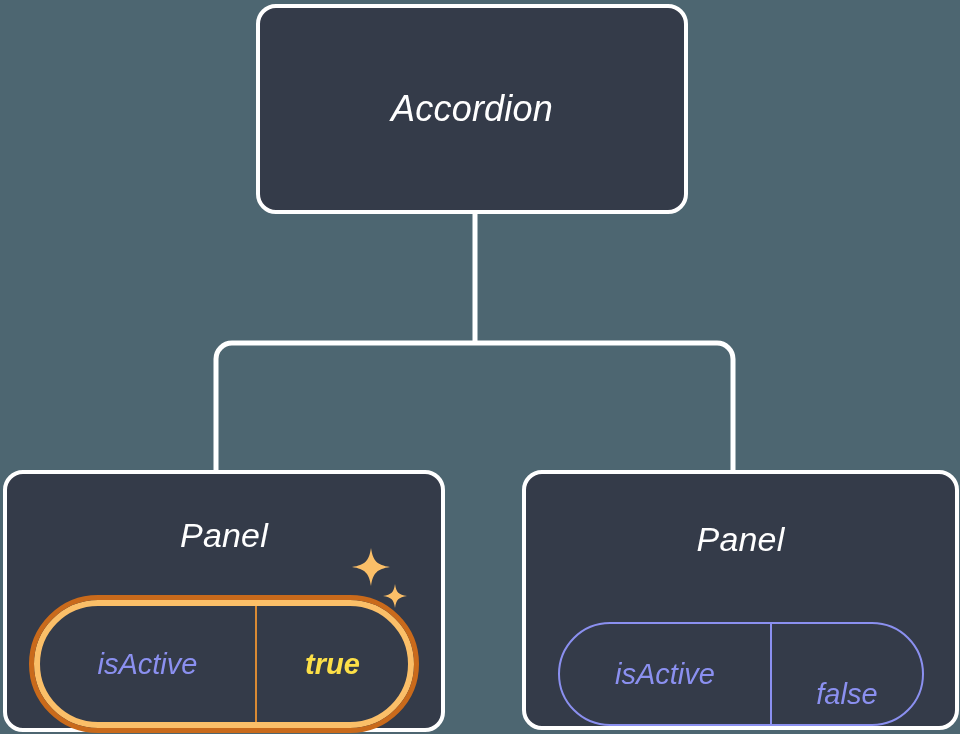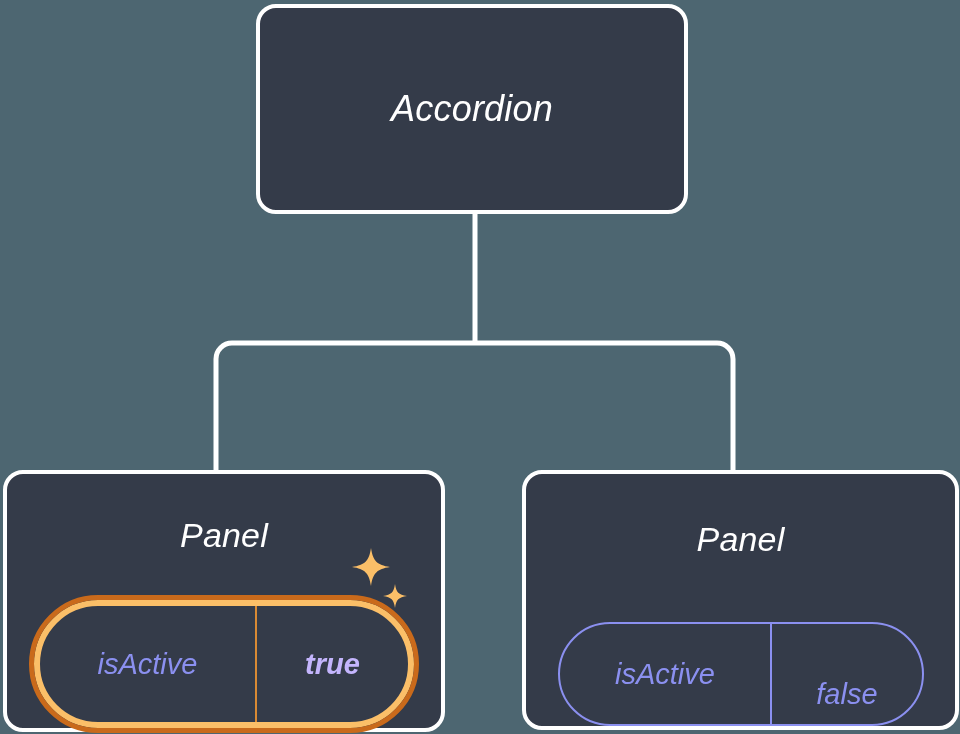--- a/index.html
+++ b/index.html
@@ -115,21 +115,21 @@
     background: #343b49;
     box-shadow: 0 0 0 0 rgba(0,0,0,0);
   }
   .pill-highlight .prop-key {
     width: 216px;
     border-right: 2px solid #d98a34;
   }
   .pill-highlight .prop-val {
     width: 152px;
     font-weight: bold;
-    color: #c4b5fd;
+    color: #fde047;
   }
 
   
   .pill-normal {
     margin-top: 22px;
     width: 366px;
     height: 104px;
     border: 2px solid #8b90f0;
     background: transparent;
   }

